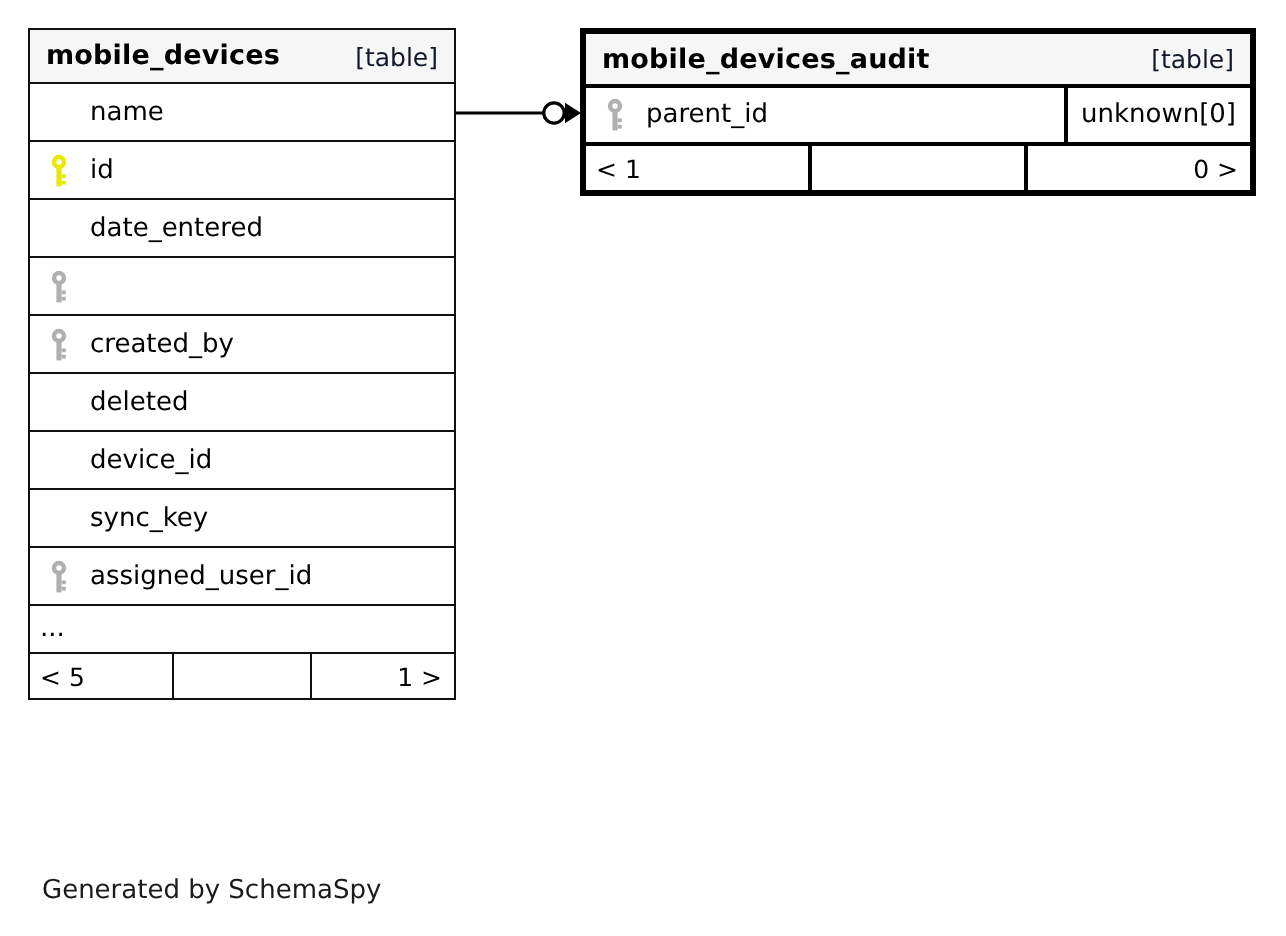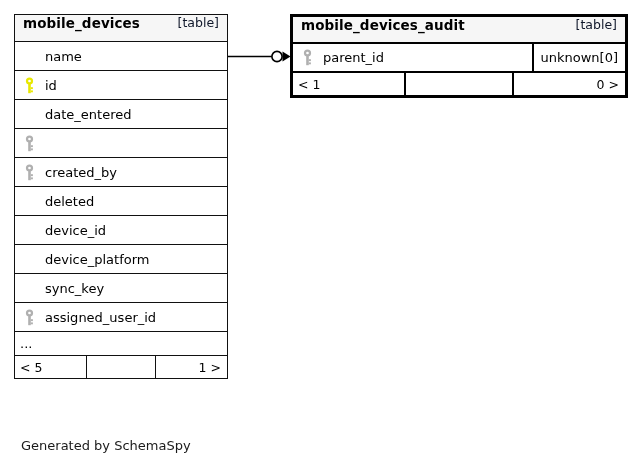--- a/index.html
+++ b/index.html
@@ -29,20 +29,21 @@
     background: #ffffff;
     box-sizing: border-box;
     border: 1.5px solid #111111;
   }
   .er-table.emphasis {
     border: 3px solid #000000;
   }
 
   .tbl-header {
     display: flex;
+    align-items: center;
     justify-content: space-between;
     background: #f6f6f6;
     box-sizing: border-box;
     border-bottom: 1.5px solid #111111;
     padding: 0 8px;
     height: 27px;
   }
   .emphasis .tbl-header { border-bottom: 2px solid #000000; }
 
   .tbl-title {
@@ -224,24 +225,20 @@
     <div class="col-row">
       <span class="col-keycell"></span>
       <span class="col-name">deleted</span>
     </div>
 
     <div class="col-row">
       <span class="col-keycell"></span>
       <span class="col-name">device_id</span>
     </div>
 
-    <div class="col-row">
-      <span class="col-keycell"></span>
-      <span class="col-name">device_platform</span>
-    </div>
 
     <div class="col-row">
       <span class="col-keycell"></span>
       <span class="col-name">sync_key</span>
     </div>
 
     <div class="col-row">
       <span class="col-keycell">
         <svg class="key-icon" width="9" height="17" viewBox="0 0 9 17" aria-hidden="true">
           <circle cx="4.5" cy="4" r="3.6" fill="#b0b0b0"></circle>

